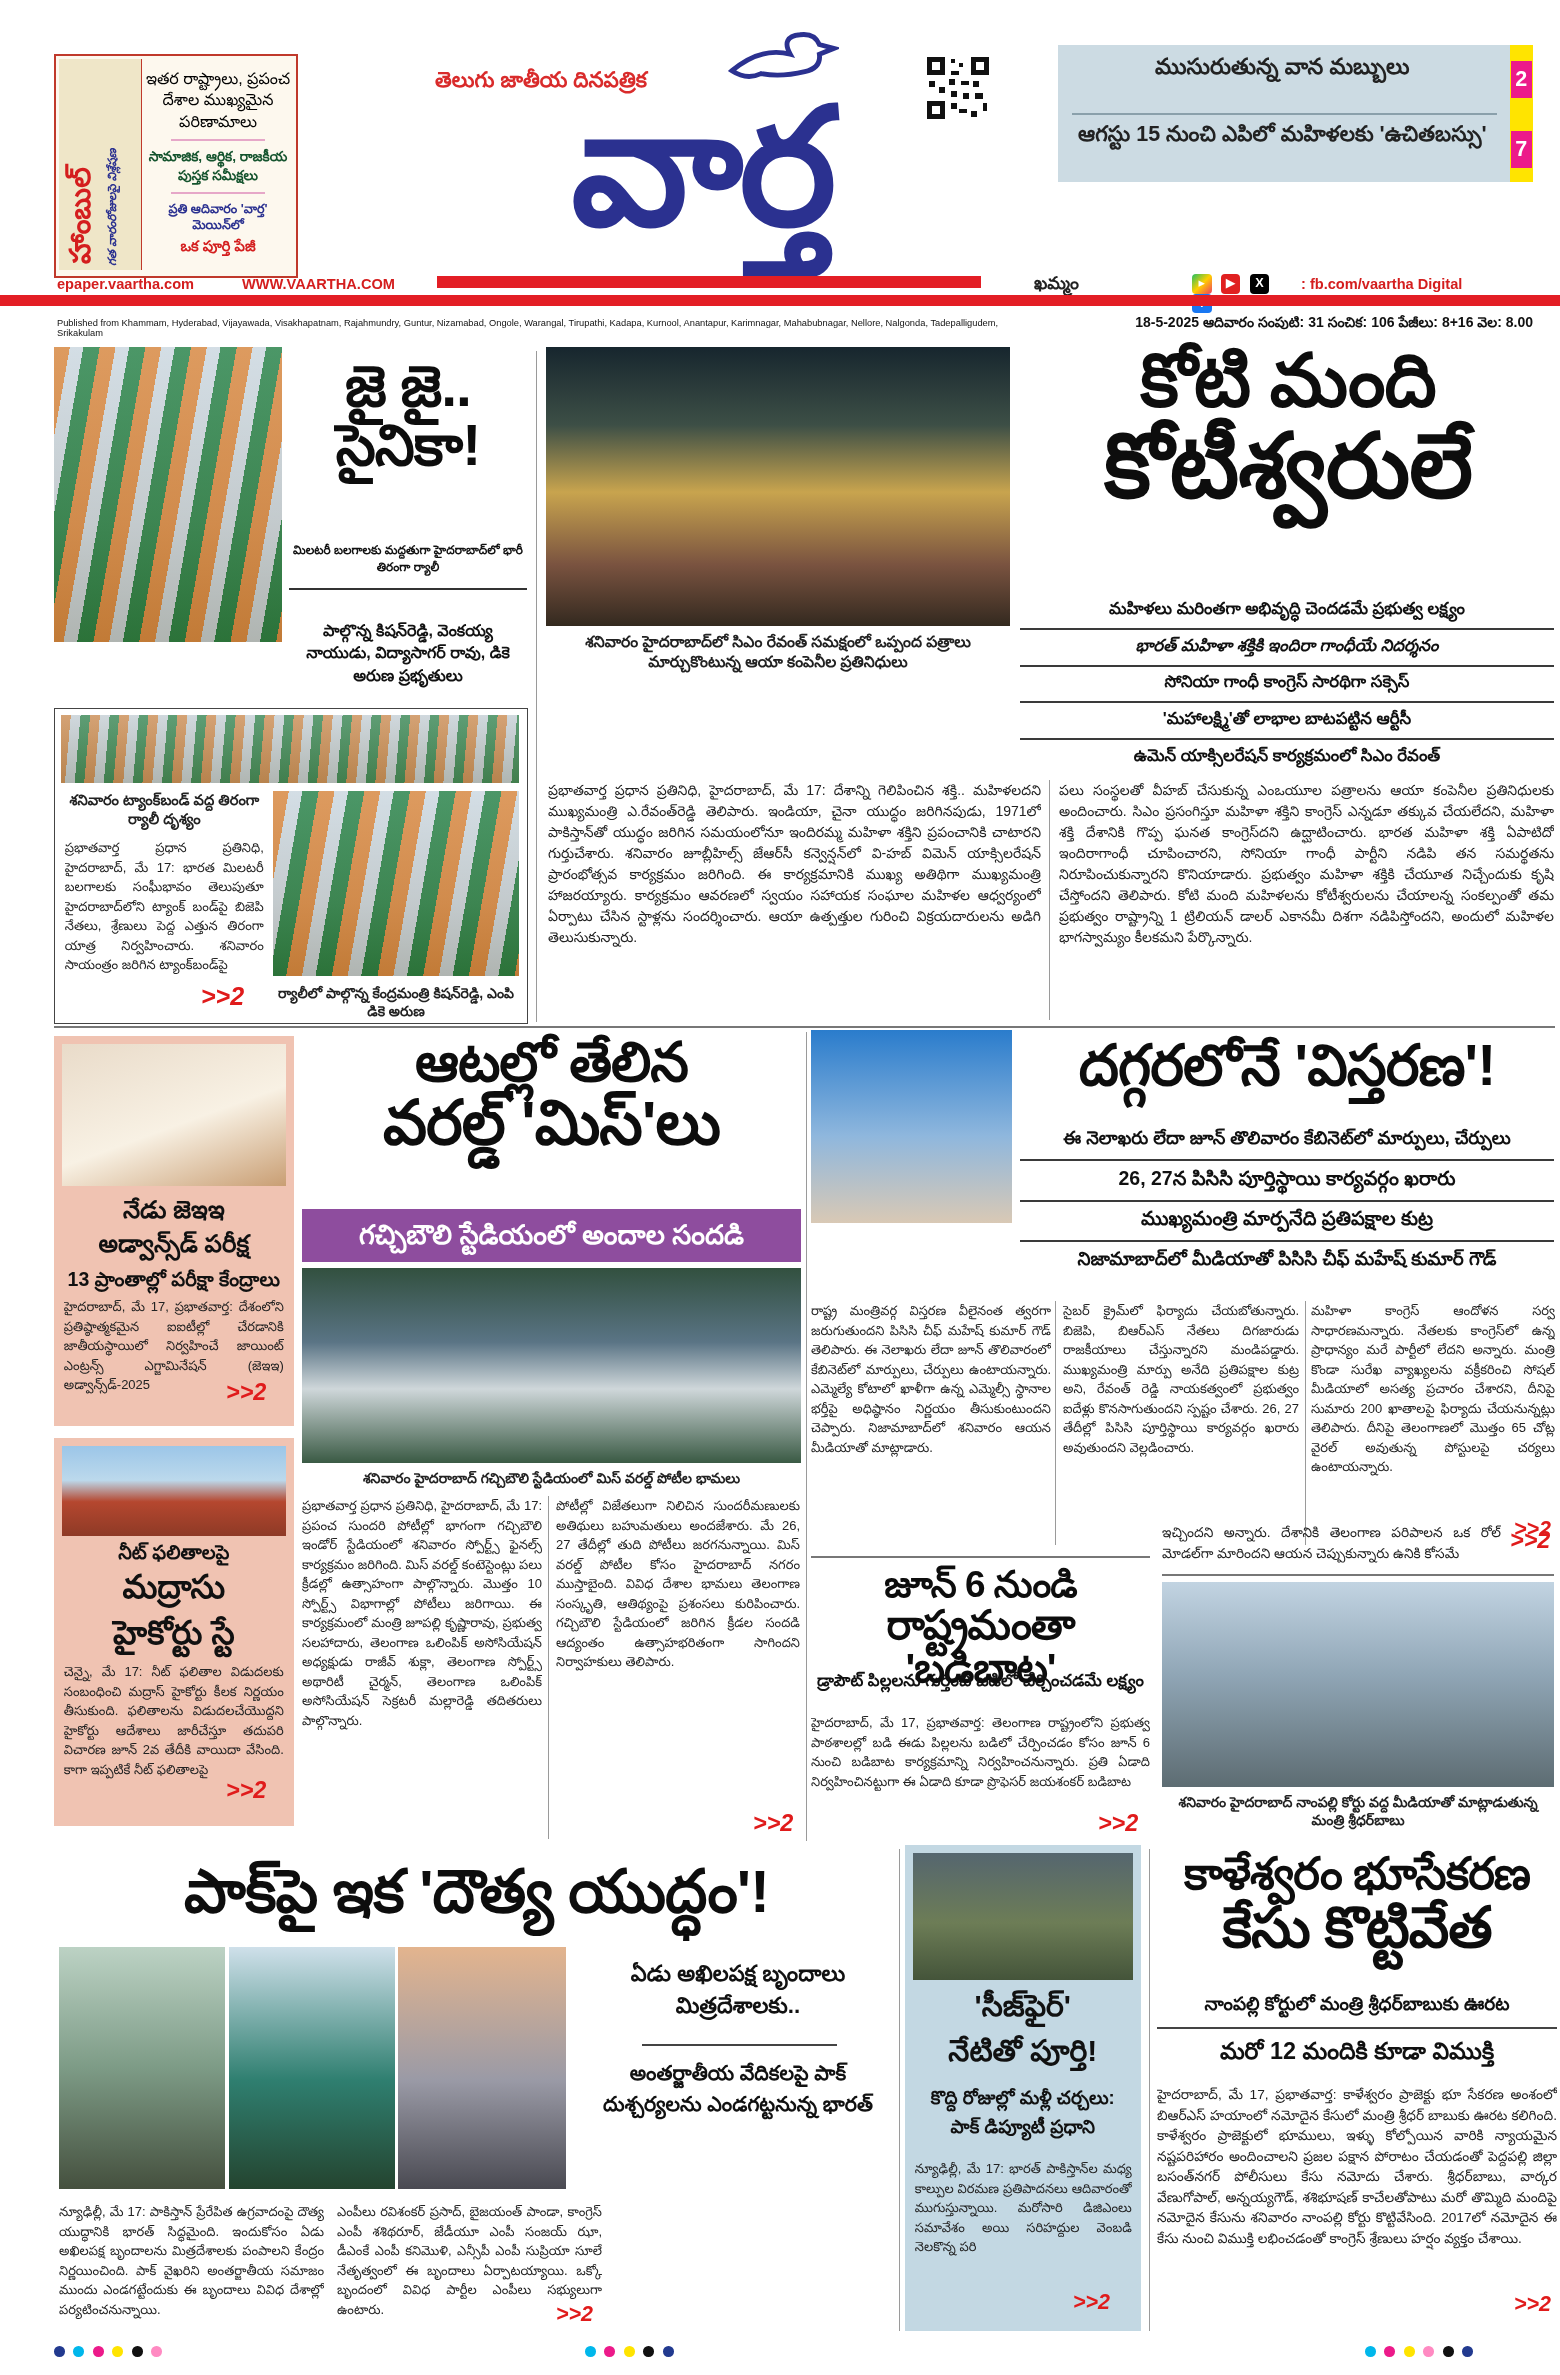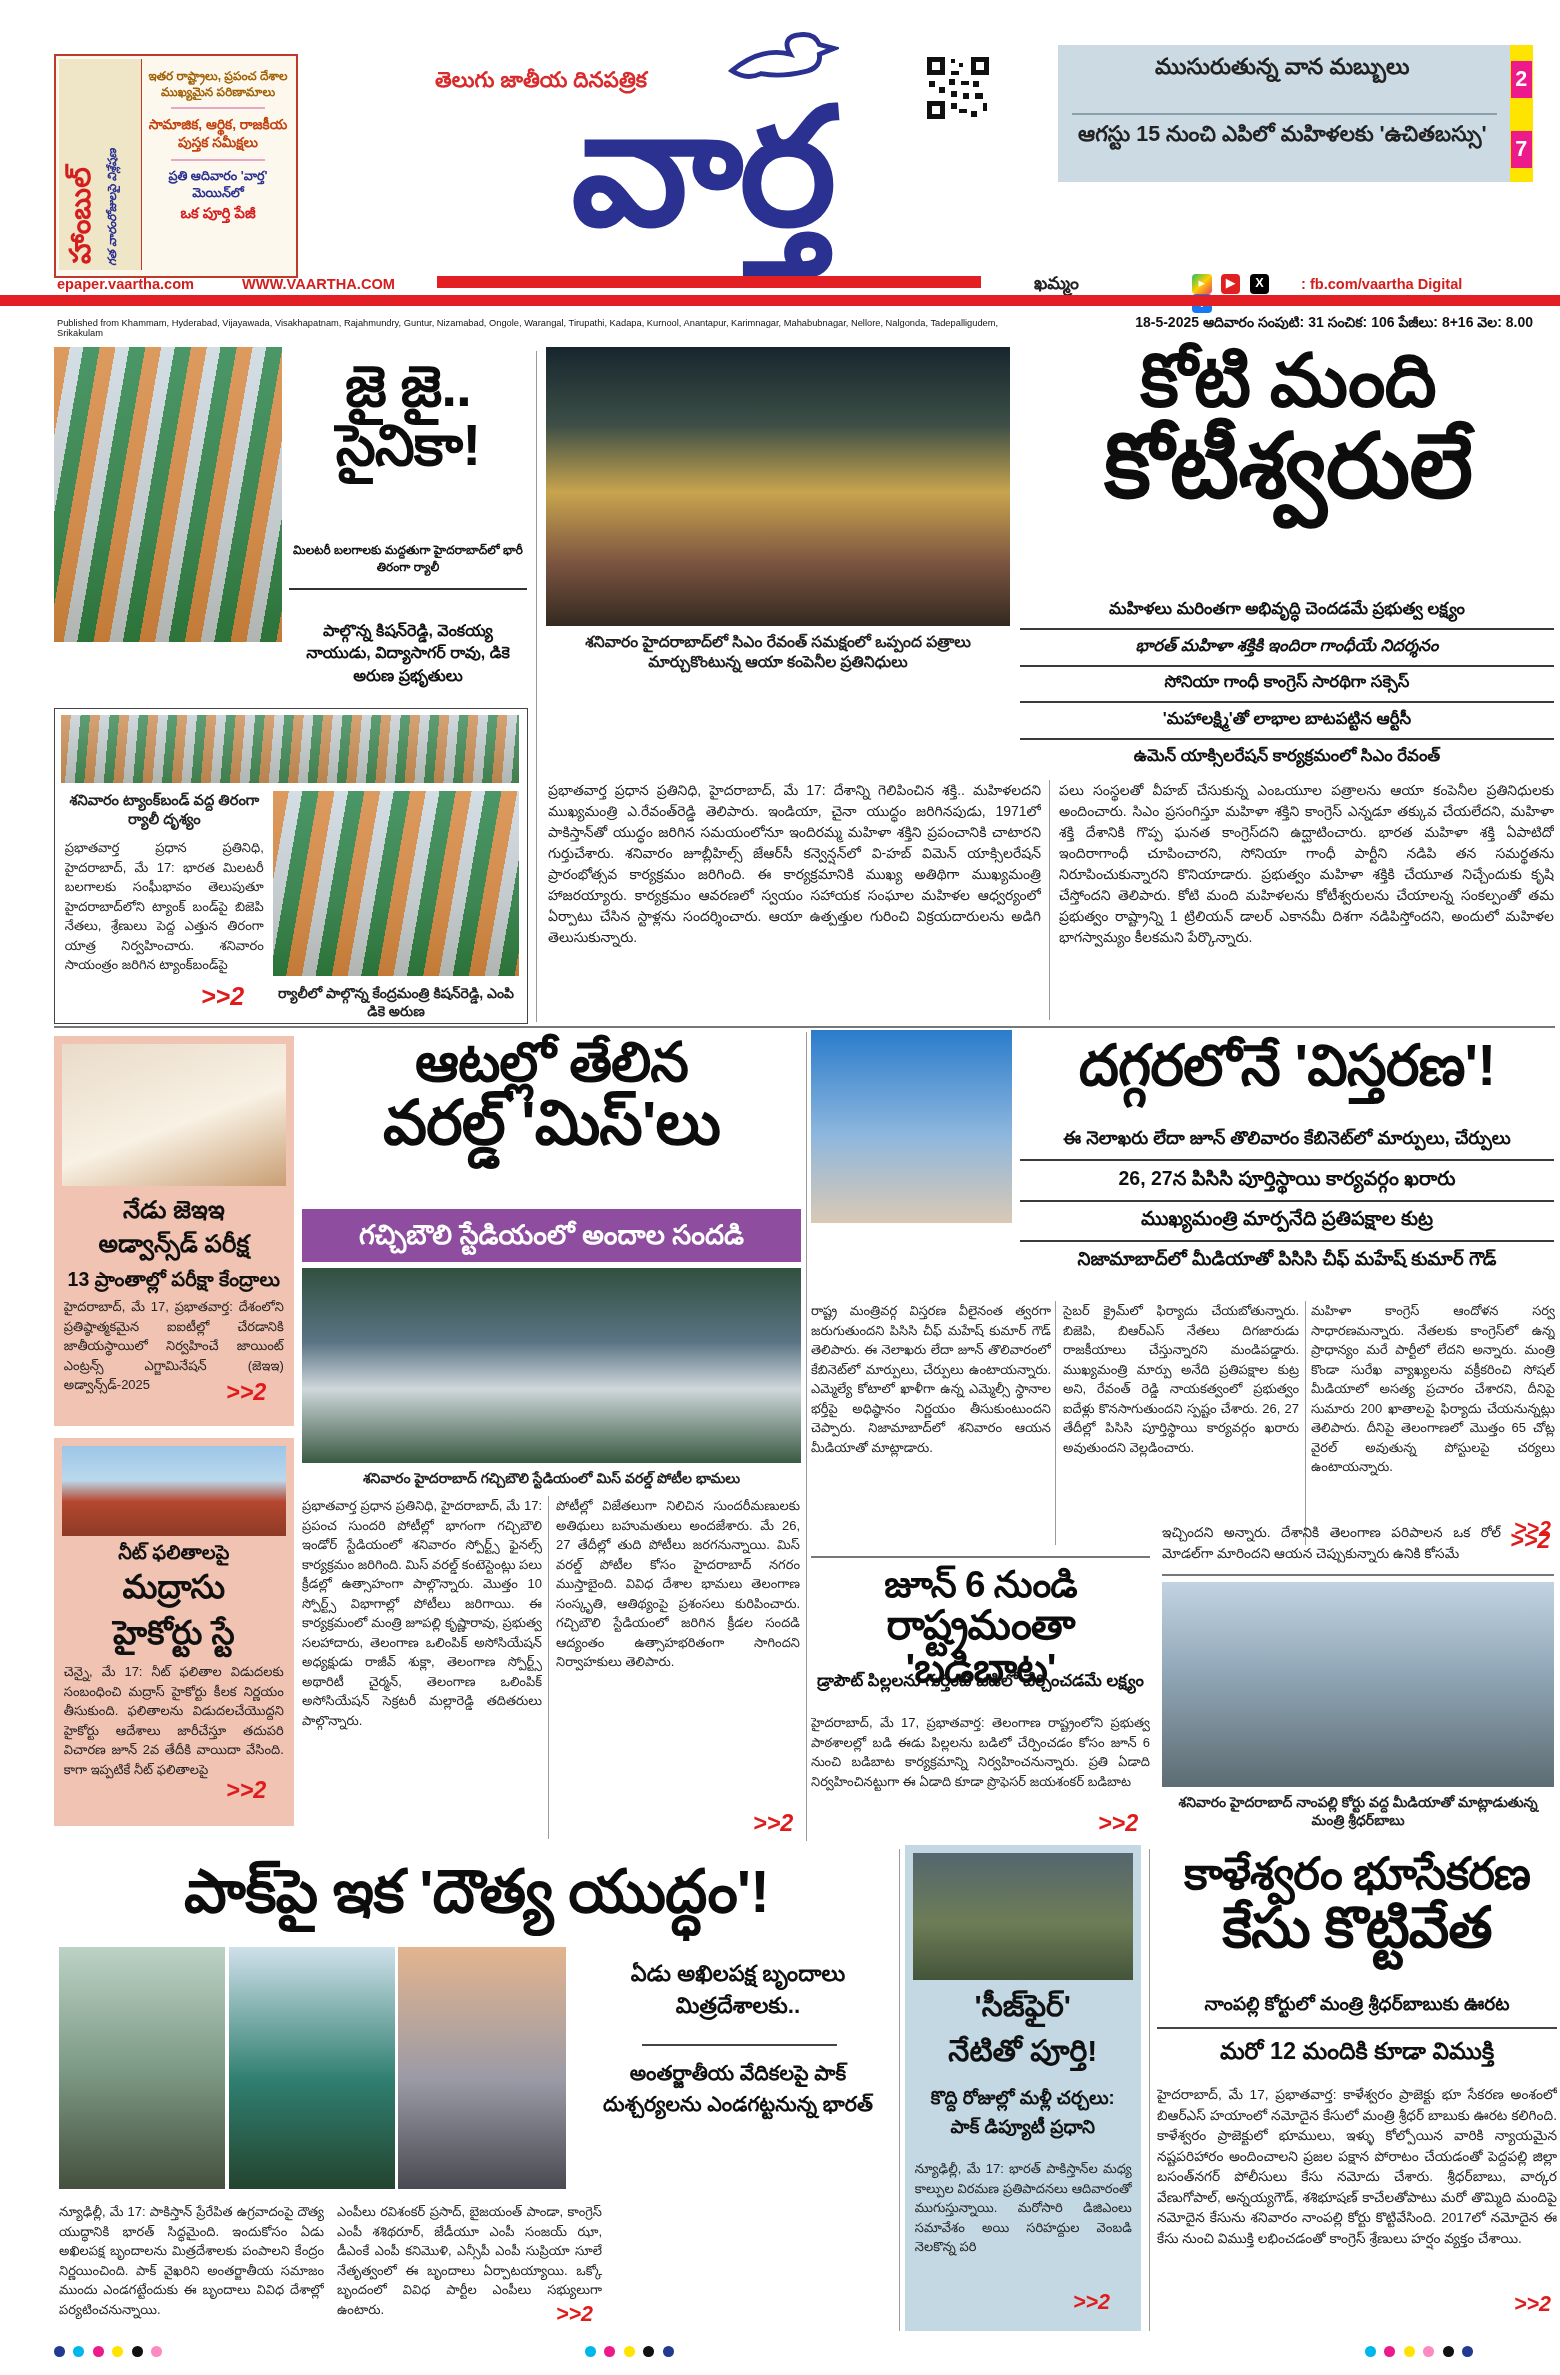--- a/index.html
+++ b/index.html
@@ -38,23 +38,23 @@
 <body>
 
 <div class="page">
 
   <div class="abs" style="left:54px;top:54px;width:240px;height:220px;border:2px solid #c0392b;background:#fdf8ee;">
     <div class="abs" style="left:2.9px;top:2.9px;width:82px;height:211px;background:#efe6c8;border-right:1.5px solid #c0392b;overflow:hidden;">
       <div class="abs" style="left:2px;top:5.9px;height:199px;writing-mode:vertical-rl;transform:rotate(180deg);color:#d41e1e;font-weight:800;font-size:29px;line-height:39px;">హాంబుల్</div>
       <div class="abs" style="left:45px;top:7.8px;height:199px;writing-mode:vertical-rl;transform:rotate(180deg);color:#2b3190;font-weight:bold;font-size:11.7px;font-style:italic;">గత వారంరోజులపై విశ్లేషణ</div>
     </div>
     <div class="abs" style="left:88px;top:3.9px;width:148px;height:211px;text-align:center;">
-      <div style="color:#a16207;font-weight:bold;font-size:12px;line-height:1.35;padding-top:7.8px;">ఇతర రాష్ట్రాలు, ప్రపంచ దేశాల ముఖ్యమైన పరిణామాలు</div>
+      <div style="color:#000000;font-weight:normal;font-size:16px;line-height:1.35;padding-top:7.8px;">ఇతర రాష్ట్రాలు, ప్రపంచ దేశాల ముఖ్యమైన పరిణామాలు</div>
       <div style="height:2px;background:#e6a7c8;margin:6.8px 27px;"></div>
-      <div style="color:#c2410c;font-weight:bold;font-size:13.7px;line-height:1.35;">సామాజిక, ఆర్థిక, రాజకీయ పుస్తక సమీక్షలు</div>
+      <div style="color:#14532d;font-weight:bold;font-size:13.7px;line-height:1.35;">సామాజిక, ఆర్థిక, రాజకీయ పుస్తక సమీక్షలు</div>
       <div style="height:2px;background:#e6a7c8;margin:6.8px 27px;"></div>
       <div style="color:#2b3190;font-weight:bold;font-size:12.7px;line-height:1.3;">ప్రతి ఆదివారం 'వార్త' మెయిన్‌లో</div>
       <div style="color:#d41e1e;font-weight:800;font-size:14.6px;line-height:1.3;margin-top:2.9px;">ఒక పూర్తి పేజీ</div>
     </div>
   </div>
 
   <div class="abs" style="left:419px;top:68px;width:244px;font-size:21.5px;font-weight:bold;color:#d92b2b;text-align:center;">తెలుగు జాతీయ దినపత్రిక</div>
 
   <div class="abs" style="left:419px;top:57px;width:566px;height:222px;font-size:164px;font-weight:800;color:#2b3190;text-align:center;line-height:222px;letter-spacing:-3.9px;">వార్త</div>
 

